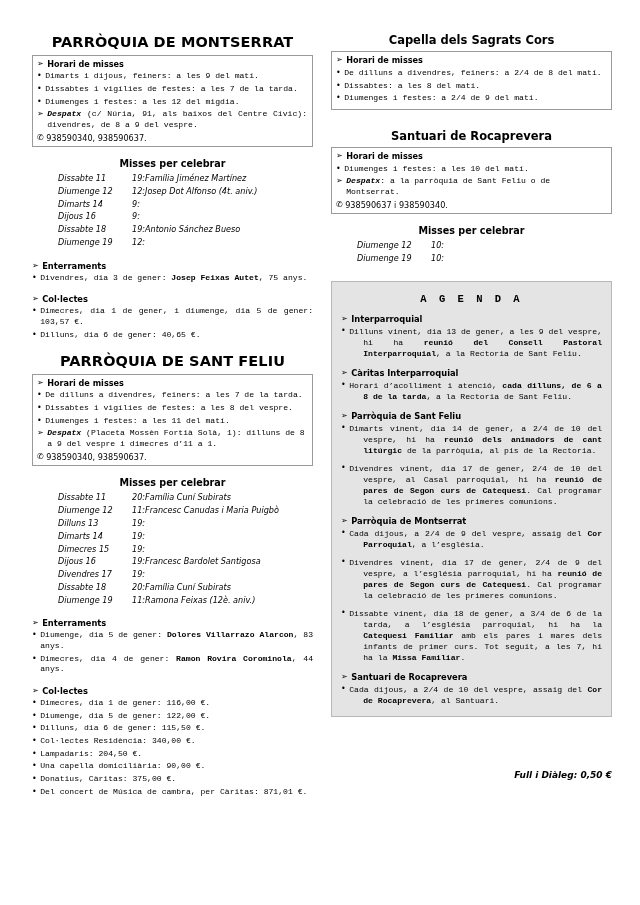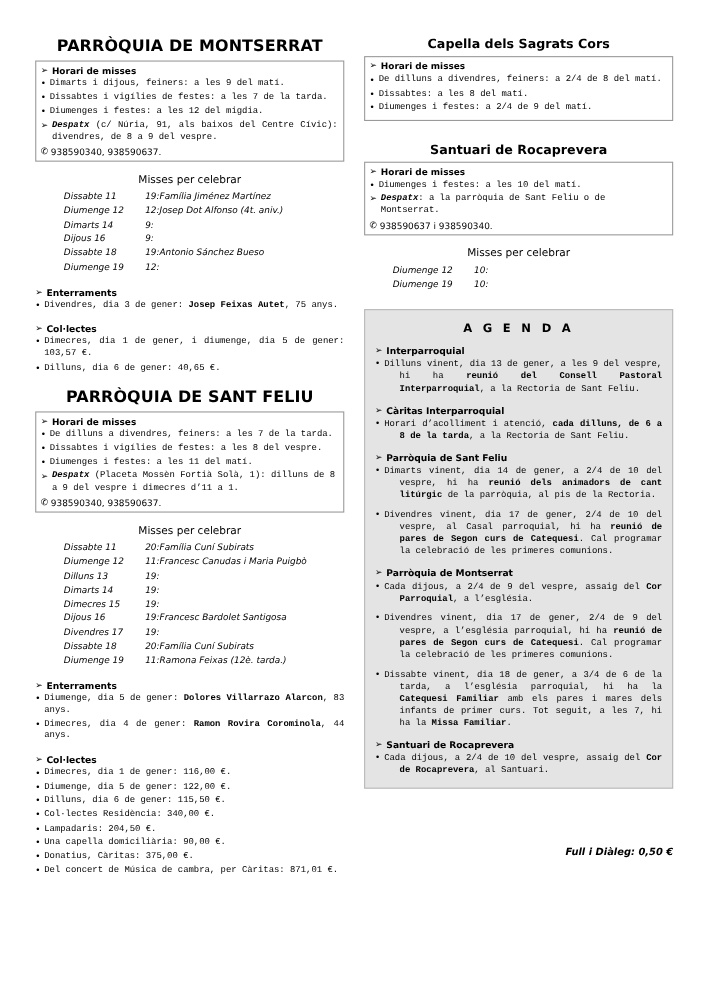--- a/index.html
+++ b/index.html
@@ -93,21 +93,21 @@
   }
   .phone-ico {
     font-size: 8px;
     margin-right: 2.5px;
   }
   .bold { font-weight: bold; }
   .bolditalic { font-weight: bold; font-style: italic; }
   
   .masses-title {
     font-size: 9.6px;
-    font-weight: normal;
+    font-weight: bold;
     text-align: center;
     margin: 0 0 3px 0;
   }
   .masses-table {
     border-collapse: collapse;
     margin: 0 0 0 26px;
     font-size: 8.1px;
   }
   .masses-table td {
     padding: 1.6px 0;
@@ -133,20 +133,21 @@
     border: 1px solid #b8b8b8;
     padding: 9px 9px 10px 9px;
     margin-top: 16px;
   }
   .agenda-title {
     text-align: center;
     font-weight: bold;
     font-size: 10.5px;
     letter-spacing: 3px;
     margin: 2px 0 9px 0;
+    font-family: Liberation Mono, monospace;
   }
   .agenda-group { margin-bottom: 9px; }
   .agenda-group:last-child { margin-bottom: 0; }
   .agenda-head {
     font-size: 8.3px;
     font-weight: bold;
     margin: 0 0 2px 0;
     display: flex;
     align-items: flex-start;
   }
@@ -347,21 +348,21 @@
               <td class="m-name"></td>
             </tr>
             <tr>
               <td class="m-day">Dissabte 18</td>
               <td class="m-time-i">20:</td>
               <td class="m-name">Família Cuní Subirats</td>
             </tr>
             <tr>
               <td class="m-day">Diumenge 19</td>
               <td class="m-time-i">11:</td>
-              <td class="m-name">Ramona Feixas (12è. tarda.)</td>
+              <td class="m-name">Ramona Feixas (12è. aniv.)</td>
             </tr>
           </tbody>
         </table>
 
         <div class="block">
           <div class="sec-title">
             <span class="arrow">➢</span>
             <span>Enterraments</span>
           </div>
           <div class="li justify">

